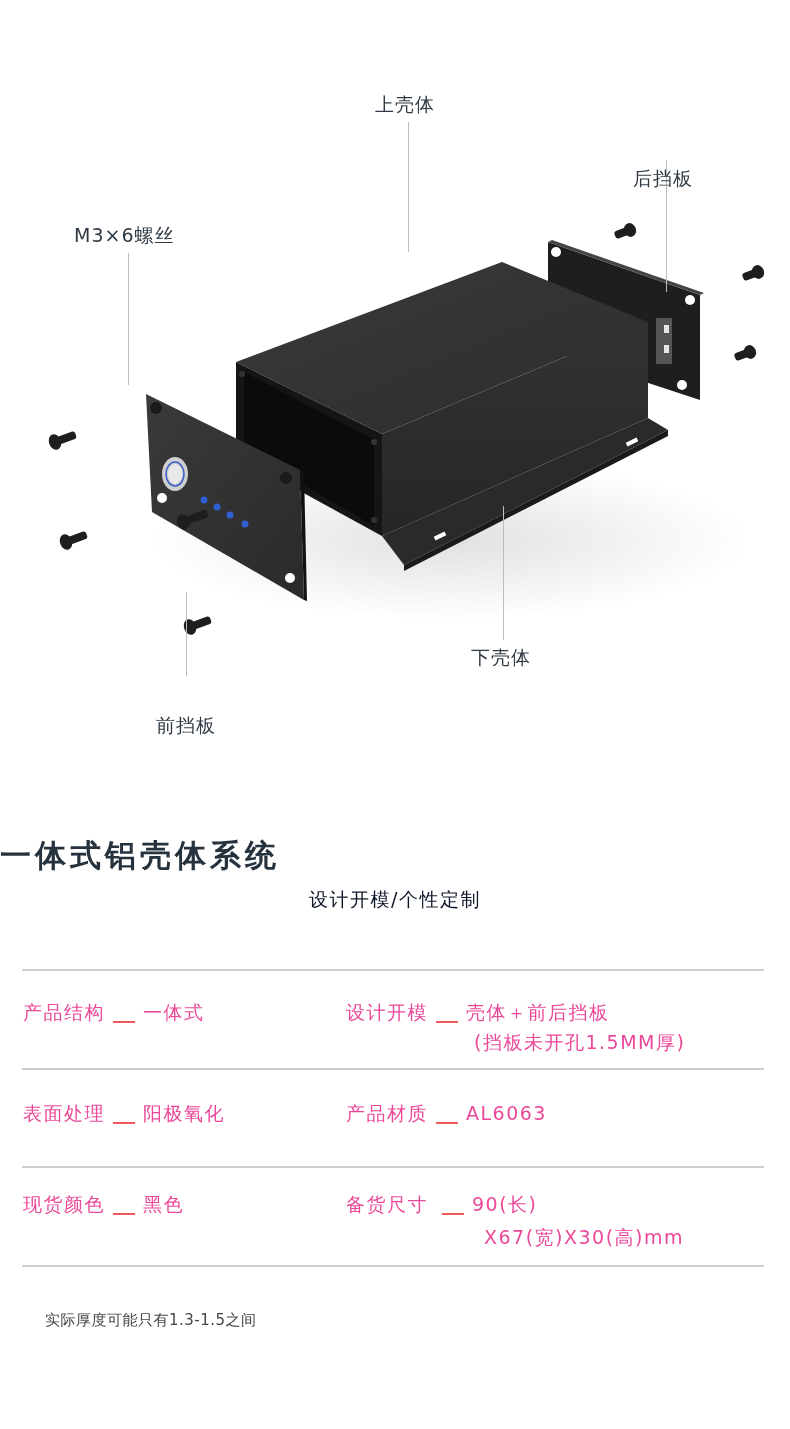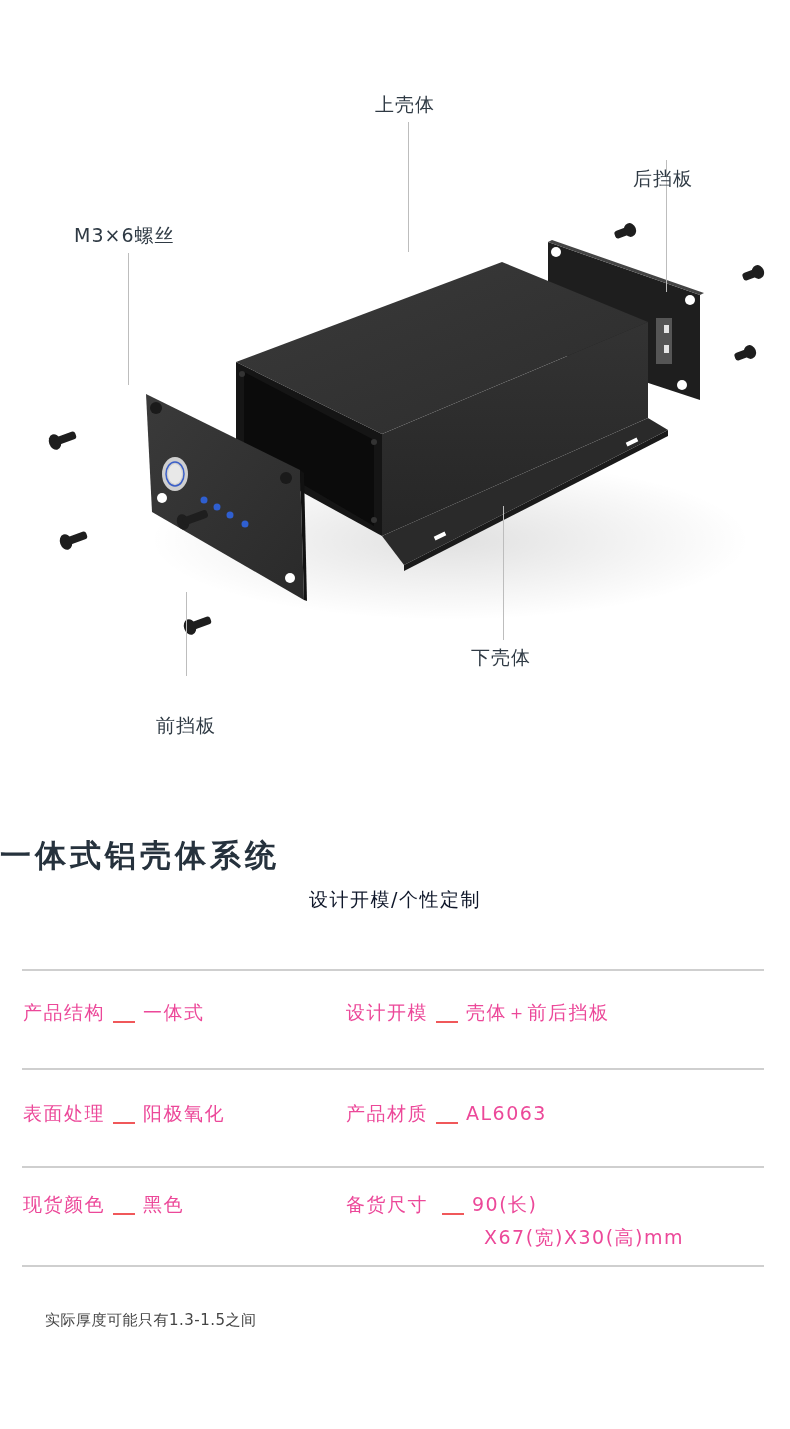--- a/index.html
+++ b/index.html
@@ -151,20 +151,21 @@
 <div class="hr" style="top:969px;"></div>
 <div class="hr" style="top:1068px;"></div>
 <div class="hr" style="top:1166px;"></div>
 <div class="hr" style="top:1265px;"></div>
 
 <div class="spec" style="left:23px; top:1000px;">
   <span class="k">产品结构</span><span class="dash"></span><span>一体式</span>
 </div>
 <div class="spec" style="left:346px; top:1000px;">
   <span class="k">设计开模</span><span class="dash"></span><span>壳体＋前后挡板</span>
+  <span class="v2" style="left:128px; top:30px;">(挡板未开孔1.5MM厚)</span>
 </div>
 
 <div class="spec" style="left:23px; top:1101px;">
   <span class="k">表面处理</span><span class="dash"></span><span>阳极氧化</span>
 </div>
 <div class="spec" style="left:346px; top:1101px;">
   <span class="k">产品材质</span><span class="dash"></span><span>AL6063</span>
 </div>
 
 <div class="spec" style="left:23px; top:1192px;">

